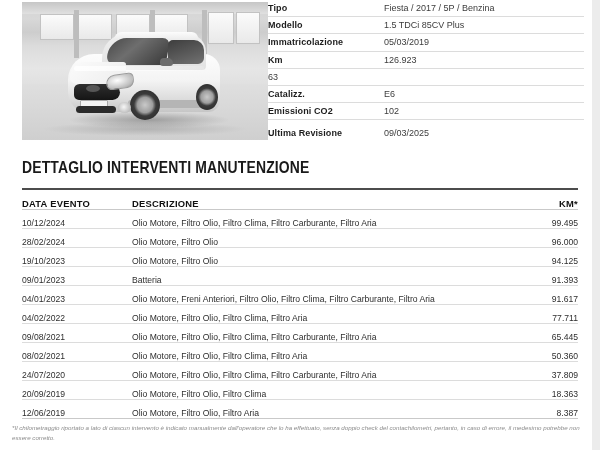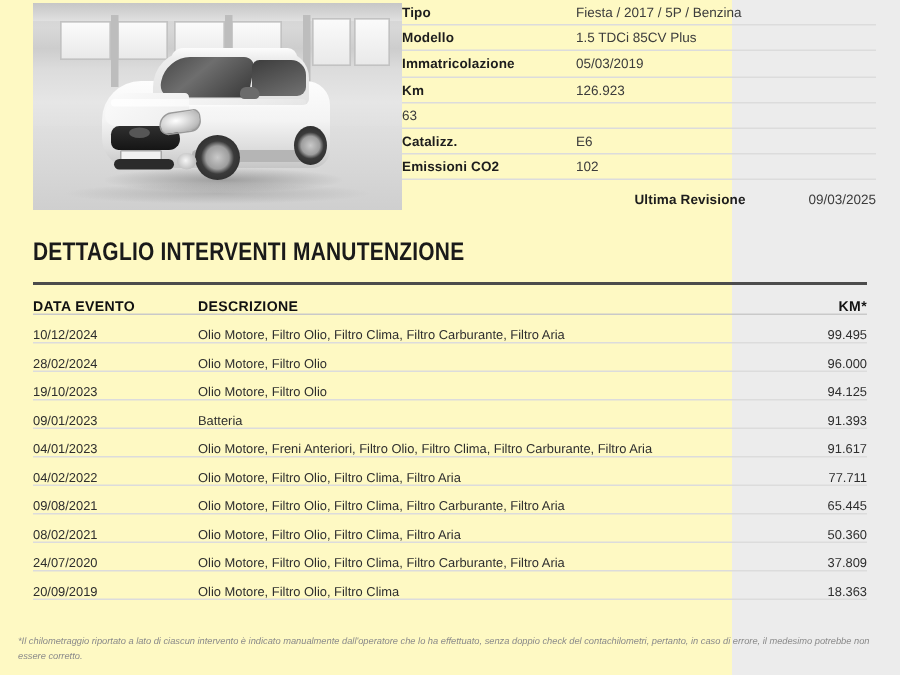--- a/index.html
+++ b/index.html
@@ -4,22 +4,22 @@
 <style>
   * { box-sizing: border-box; margin: 0; padding: 0; }
   html, body {
     width: 600px; height: 450px;
     background: #ececec;
     font-family: "Liberation Sans", sans-serif;
     overflow: hidden;
   }
   .page {
     position: relative;
-    width: 488px; height: 450px;
-    background: #fef9c3;
+    width: 592px; height: 450px;
+    background: #ffffff;
   }
 
   
   .top {
     position: absolute;
     left: 0; top: 0;
     width: 600px; height: 145px;
     display: flex;
   }
 
@@ -167,21 +167,21 @@
     flex: 1;
     padding: 0 16px 0 0;
   }
   .spec-row {
     display: flex;
     align-items: center;
     height: 17.2px;
     border-bottom: 1px solid #dcdcdc;
   }
   .spec-row.last { border-bottom: none; }
-  .spec-row.gap  { margin-top: 4px; justify-content: flex-end; }
+  .spec-row.gap  { margin-top: 4px; }
   .spec-label {
     width: 116px;
     font-size: 9px;
     font-weight: bold;
     color: #1d1d1d;
     letter-spacing: .1px;
   }
   .spec-value {
     font-size: 9px;
     color: #3c3c3c;
@@ -374,17 +374,22 @@
     <div class="mrow">
       <div class="c-date">24/07/2020</div>
       <div class="c-desc">Olio Motore, Filtro Olio, Filtro Clima, Filtro Carburante, Filtro Aria</div>
       <div class="c-km">37.809</div>
     </div>
     <div class="mrow">
       <div class="c-date">20/09/2019</div>
       <div class="c-desc">Olio Motore, Filtro Olio, Filtro Clima</div>
       <div class="c-km">18.363</div>
     </div>
+    <div class="mrow last">
+      <div class="c-date">12/06/2019</div>
+      <div class="c-desc">Olio Motore, Filtro Olio, Filtro Aria</div>
+      <div class="c-km">8.387</div>
+    </div>
   </div>
 
   <div class="footnote">*Il chilometraggio riportato a lato di ciascun intervento è indicato manualmente dall'operatore che lo ha effettuato, senza doppio check del contachilometri, pertanto, in caso di errore, il medesimo potrebbe non essere corretto.</div>
 
 </div>
 
 </body></html>

